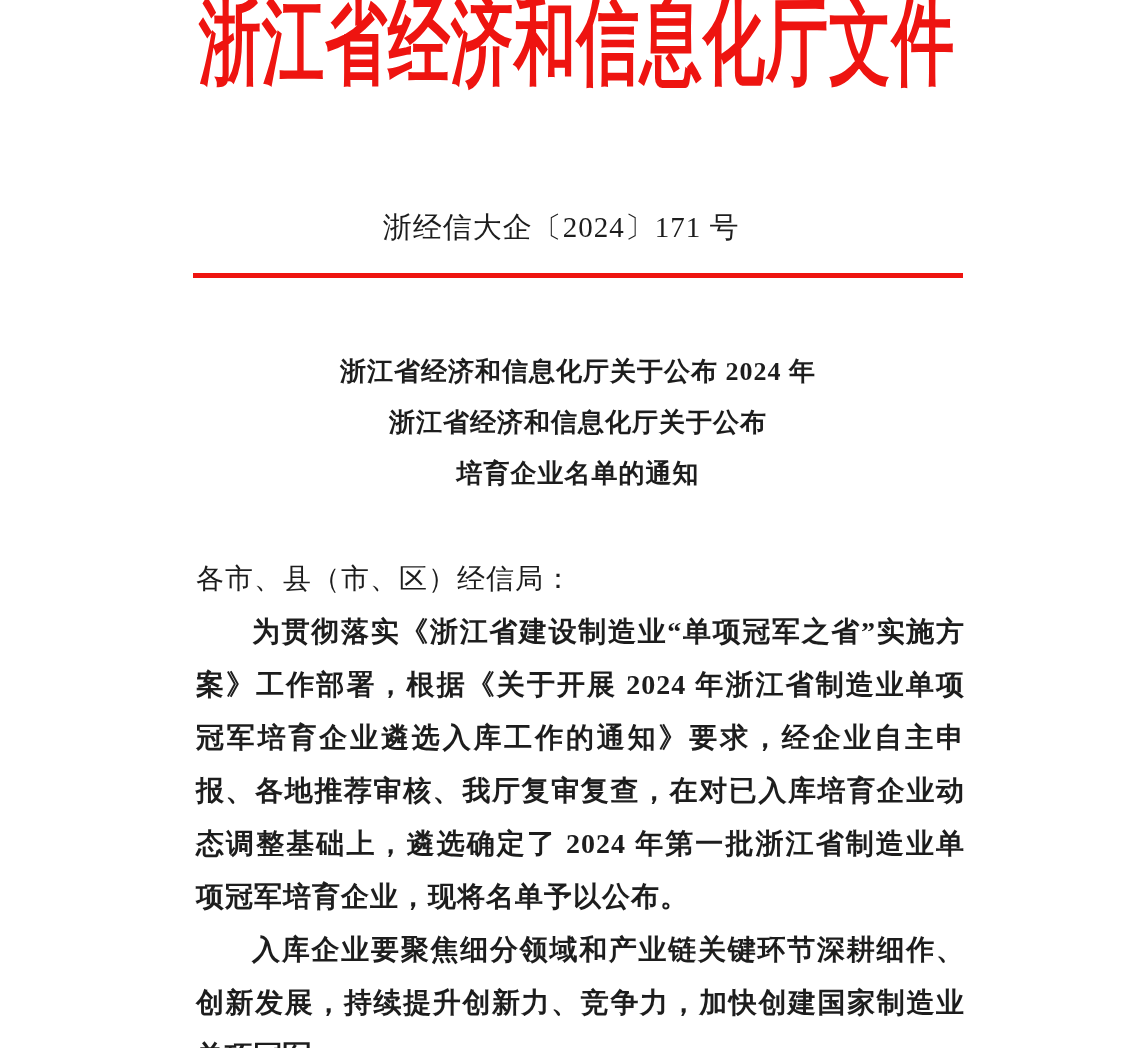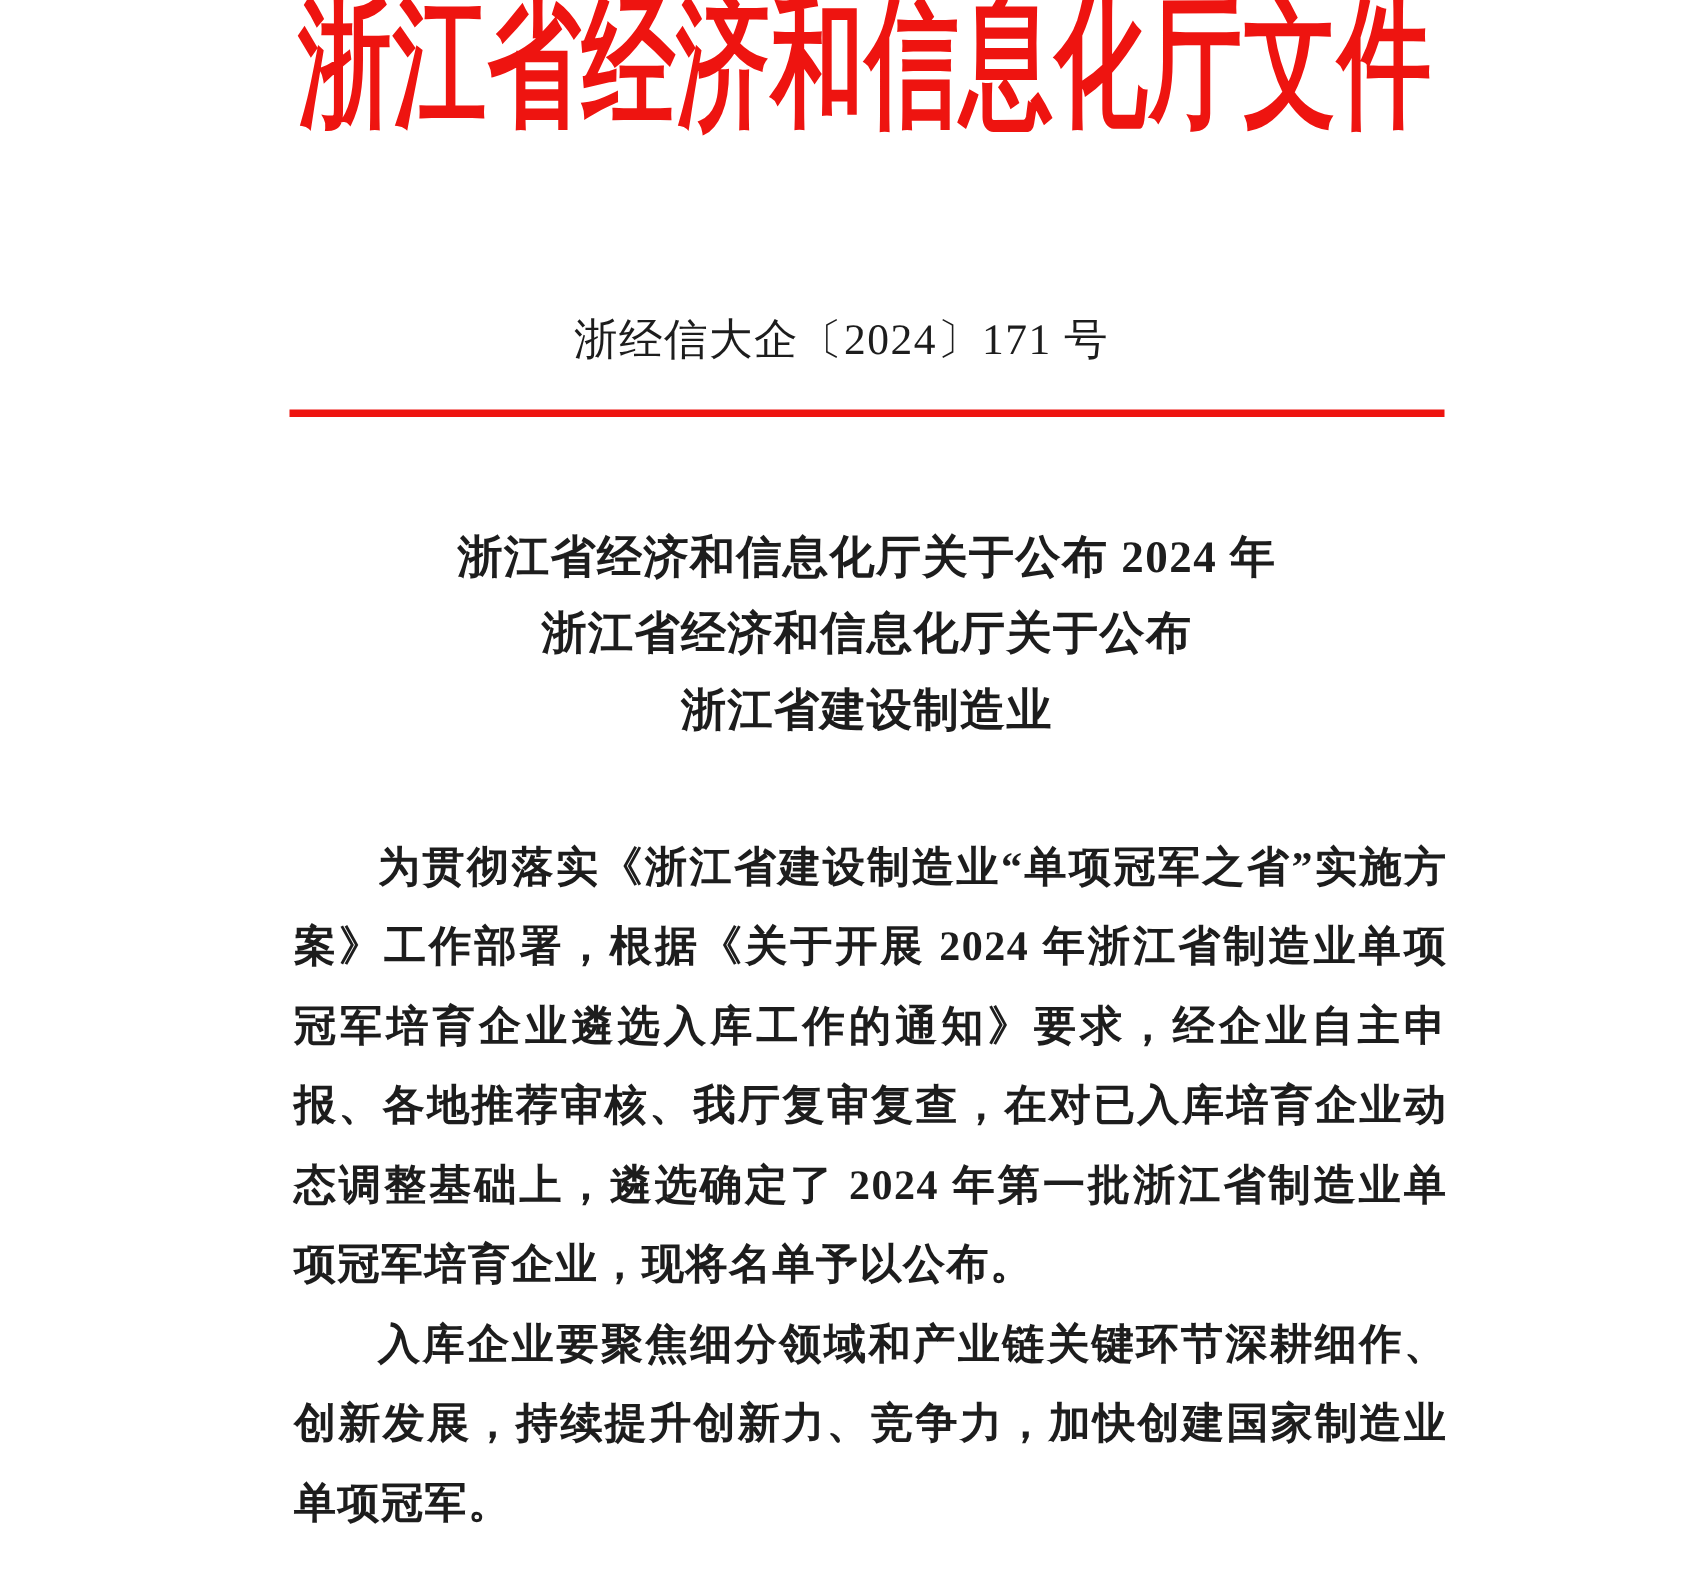--- a/index.html
+++ b/index.html
@@ -63,21 +63,21 @@
     background: var(--red);
   }
   
   .notice-title {
     position: absolute;
     top: 346px;
     left: 193px;
     width: 770px;
     text-align: center;
     font-weight: bold;
-    font-size: 30px;
+    font-size: 26px;
     line-height: 51px;
     letter-spacing: 1px;
   }
   
   .doc-body {
     position: absolute;
     top: 552px;
     left: 196px;
     width: 769px;
     font-size: 28px;
@@ -101,21 +101,22 @@
     <span class="agency-title">浙江省经济和信息化厅文件</span>
   </div>
 
   <div class="doc-number">浙经信大企〔2024〕171 号</div>
 
   <div class="red-rule"></div>
 
   <div class="notice-title">
     <div>浙江省经济和信息化厅关于公布 2024 年</div>
     <div>浙江省经济和信息化厅关于公布</div>
-    <div>浙江省建设制造业</div>
+    <div>培育企业名单的通知</div>
   </div>
 
   <div class="doc-body">
+    <div class="salutation">各市、县（市、区）经信局：</div>
     <p class="para">为贯彻落实《浙江省建设制造业“单项冠军之省”实施方案》工作部署，根据《关于开展 2024 年浙江省制造业单项冠军培育企业遴选入库工作的通知》要求，经企业自主申报、各地推荐审核、我厅复审复查，在对已入库培育企业动态调整基础上，遴选确定了 2024 年第一批浙江省制造业单项冠军培育企业，现将名单予以公布。</p>
     <p class="para">入库企业要聚焦细分领域和产业链关键环节深耕细作、创新发展，持续提升创新力、竞争力，加快创建国家制造业单项冠军。</p>
   </div>
 
 </div>
 
 </body></html>

